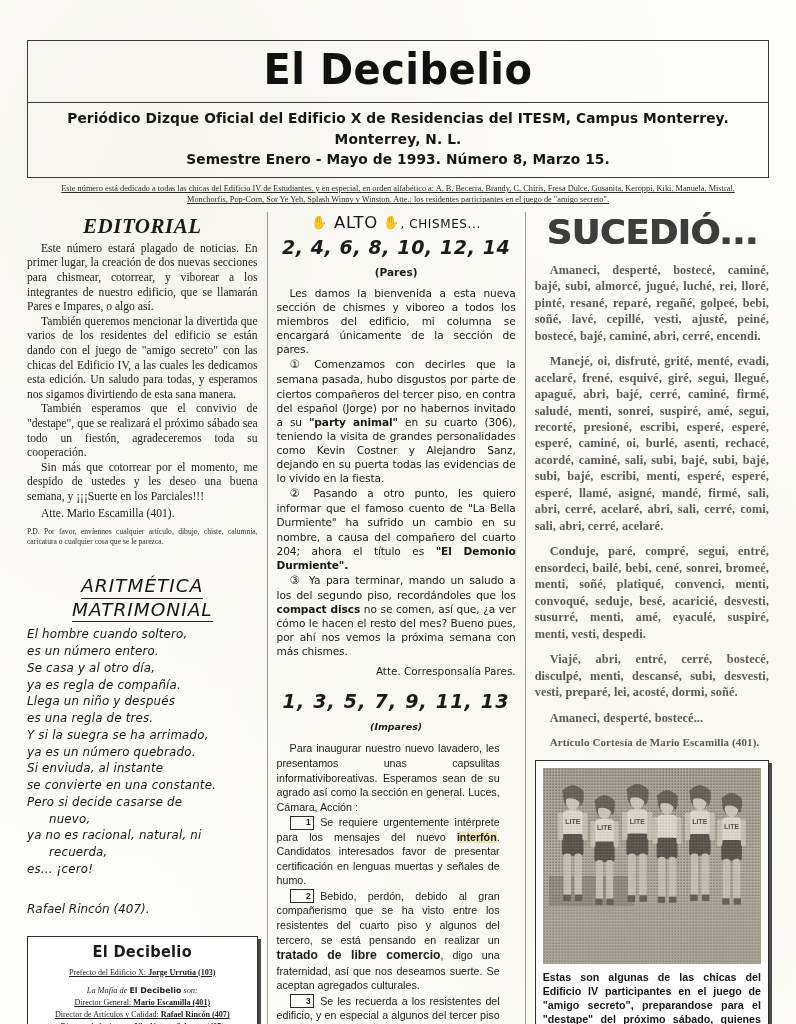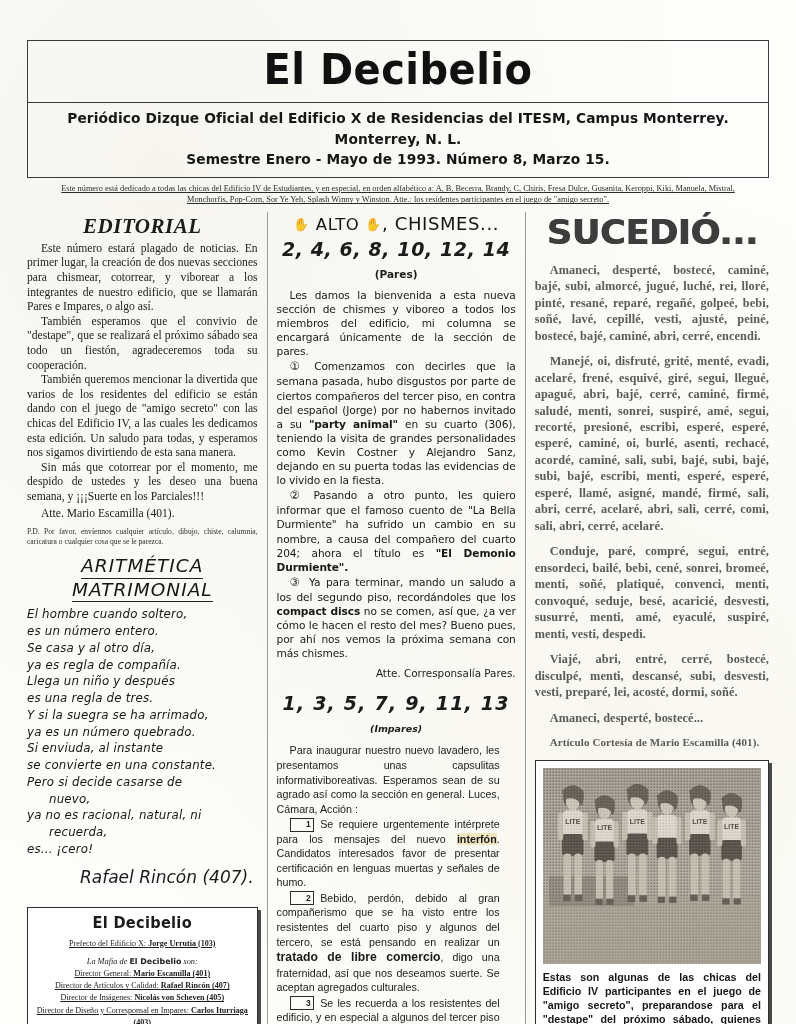--- a/index.html
+++ b/index.html
@@ -113,21 +113,21 @@
     color: #2b2b2b;
   }
 
   .h-aritmetica {
     text-align: center;
     font-family: "DejaVu Sans", sans-serif;
     font-style: italic;
     font-size: 18.5px;
     line-height: 1.22;
     letter-spacing: 1px;
-    margin: 8px 0 4px 0;
+    margin: 28px 0 4px 0;
     color: #151515;
     text-decoration: underline;
   }
   .h-aritmetica span {
     display: inline-block;
     border-bottom: 1.4px solid #222;
     padding-bottom: 0px;
   }
   .poem {
     font-family: "DejaVu Sans", sans-serif;
@@ -135,23 +135,23 @@
     font-size: 11.8px;
     line-height: 1.42;
     letter-spacing: 0.2px;
     margin-top: 4px;
     color: #161616;
   }
   .poem .ind { padding-left: 22px; display: block; }
   .poem-sign {
     font-family: "DejaVu Sans", sans-serif;
     font-style: italic;
-    font-size: 17px;
-    text-align: right;
-    margin-top: 9px;
+    font-size: 12px;
+    text-align: left;
+    margin-top: 24px;
     padding-right: 4px;
   }
 
   
   .credits-box {
     margin-top: 20px;
     border: 1.4px solid #2e2e2e;
     padding: 6px 6px 8px 6px;
     text-align: center;
     box-shadow: 3px 3px 0 #4a4a4a;
@@ -185,21 +185,21 @@
 
   .h-alto {
     text-align: center;
     font-family: "DejaVu Sans", sans-serif;
     font-size: 16.5px;
     letter-spacing: 0.6px;
     margin: 1px 0 2px 0;
     color: #141414;
   }
   .h-alto .hand { font-size: 13px; vertical-align: 1px; }
-  .h-alto .small { font-size: 18px; }
+  .h-alto .small { font-size: 12px; }
   .h-pares {
     text-align: center;
     font-family: "DejaVu Sans", sans-serif;
     font-weight: bold;
     font-style: italic;
     font-size: 19px;
     letter-spacing: 0.6px;
     margin: 4px 0 6px 0;
   }
   .h-pares .paren {
@@ -330,22 +330,22 @@
   </div>
   <div class="dedication">Este número está dedicado a todas las chicas del Edificio IV de Estudiantes, y en especial, en orden alfabético a: A, B, Becerra, Brandy, C, Chiris, Fresa Dulce, Gusanita, Keroppi, Kiki, Manuela, Mistral, Monchorfis, Pop-Corn, Sor Ye Yeh, Splash Winny y Winston. Atte.: los residentes participantes en el juego de "amigo secreto".</div>
 
   <div class="columns">
 
     <div class="col-left">
 
       <div class="h-editorial">EDITORIAL</div>
       <div class="body-serif">
         <p>Este número estará plagado de noticias. En primer lugar, la creación de dos nuevas secciones para chismear, cotorrear, y viborear a los integrantes de nuestro edificio, que se llamarán Pares e Impares, o algo así.</p>
+        <p>También queremos mencionar la divertida que varios de los residentes del edificio se están dando con el juego de "amigo secreto" con las chicas del Edificio IV, a las cuales les dedicamos esta edición. Un saludo para todas, y esperamos nos sigamos divirtiendo de esta sana manera.</p>
         <p>También esperamos que el convivio de "destape", que se realizará el próximo sábado sea todo un fiestón, agradeceremos toda su cooperación.</p>
-        <p>También queremos mencionar la divertida que varios de los residentes del edificio se están dando con el juego de "amigo secreto" con las chicas del Edificio IV, a las cuales les dedicamos esta edición. Un saludo para todas, y esperamos nos sigamos divirtiendo de esta sana manera.</p>
         <p>Sin más que cotorrear por el momento, me despido de ustedes y les deseo una buena semana, y ¡¡¡Suerte en los Parciales!!!</p>
       </div>
       <div class="signature">Atte. Mario Escamilla (401).</div>
       <div class="pd-note">P.D. Por favor, envíennos cualquier artículo, dibujo, chiste, calumnia, caricatura o cualquier cosa que se le parezca.</div>
 
       <div class="h-aritmetica">
         <span>ARITMÉTICA</span><br>
         <span>MATRIMONIAL</span>
       </div>
 

